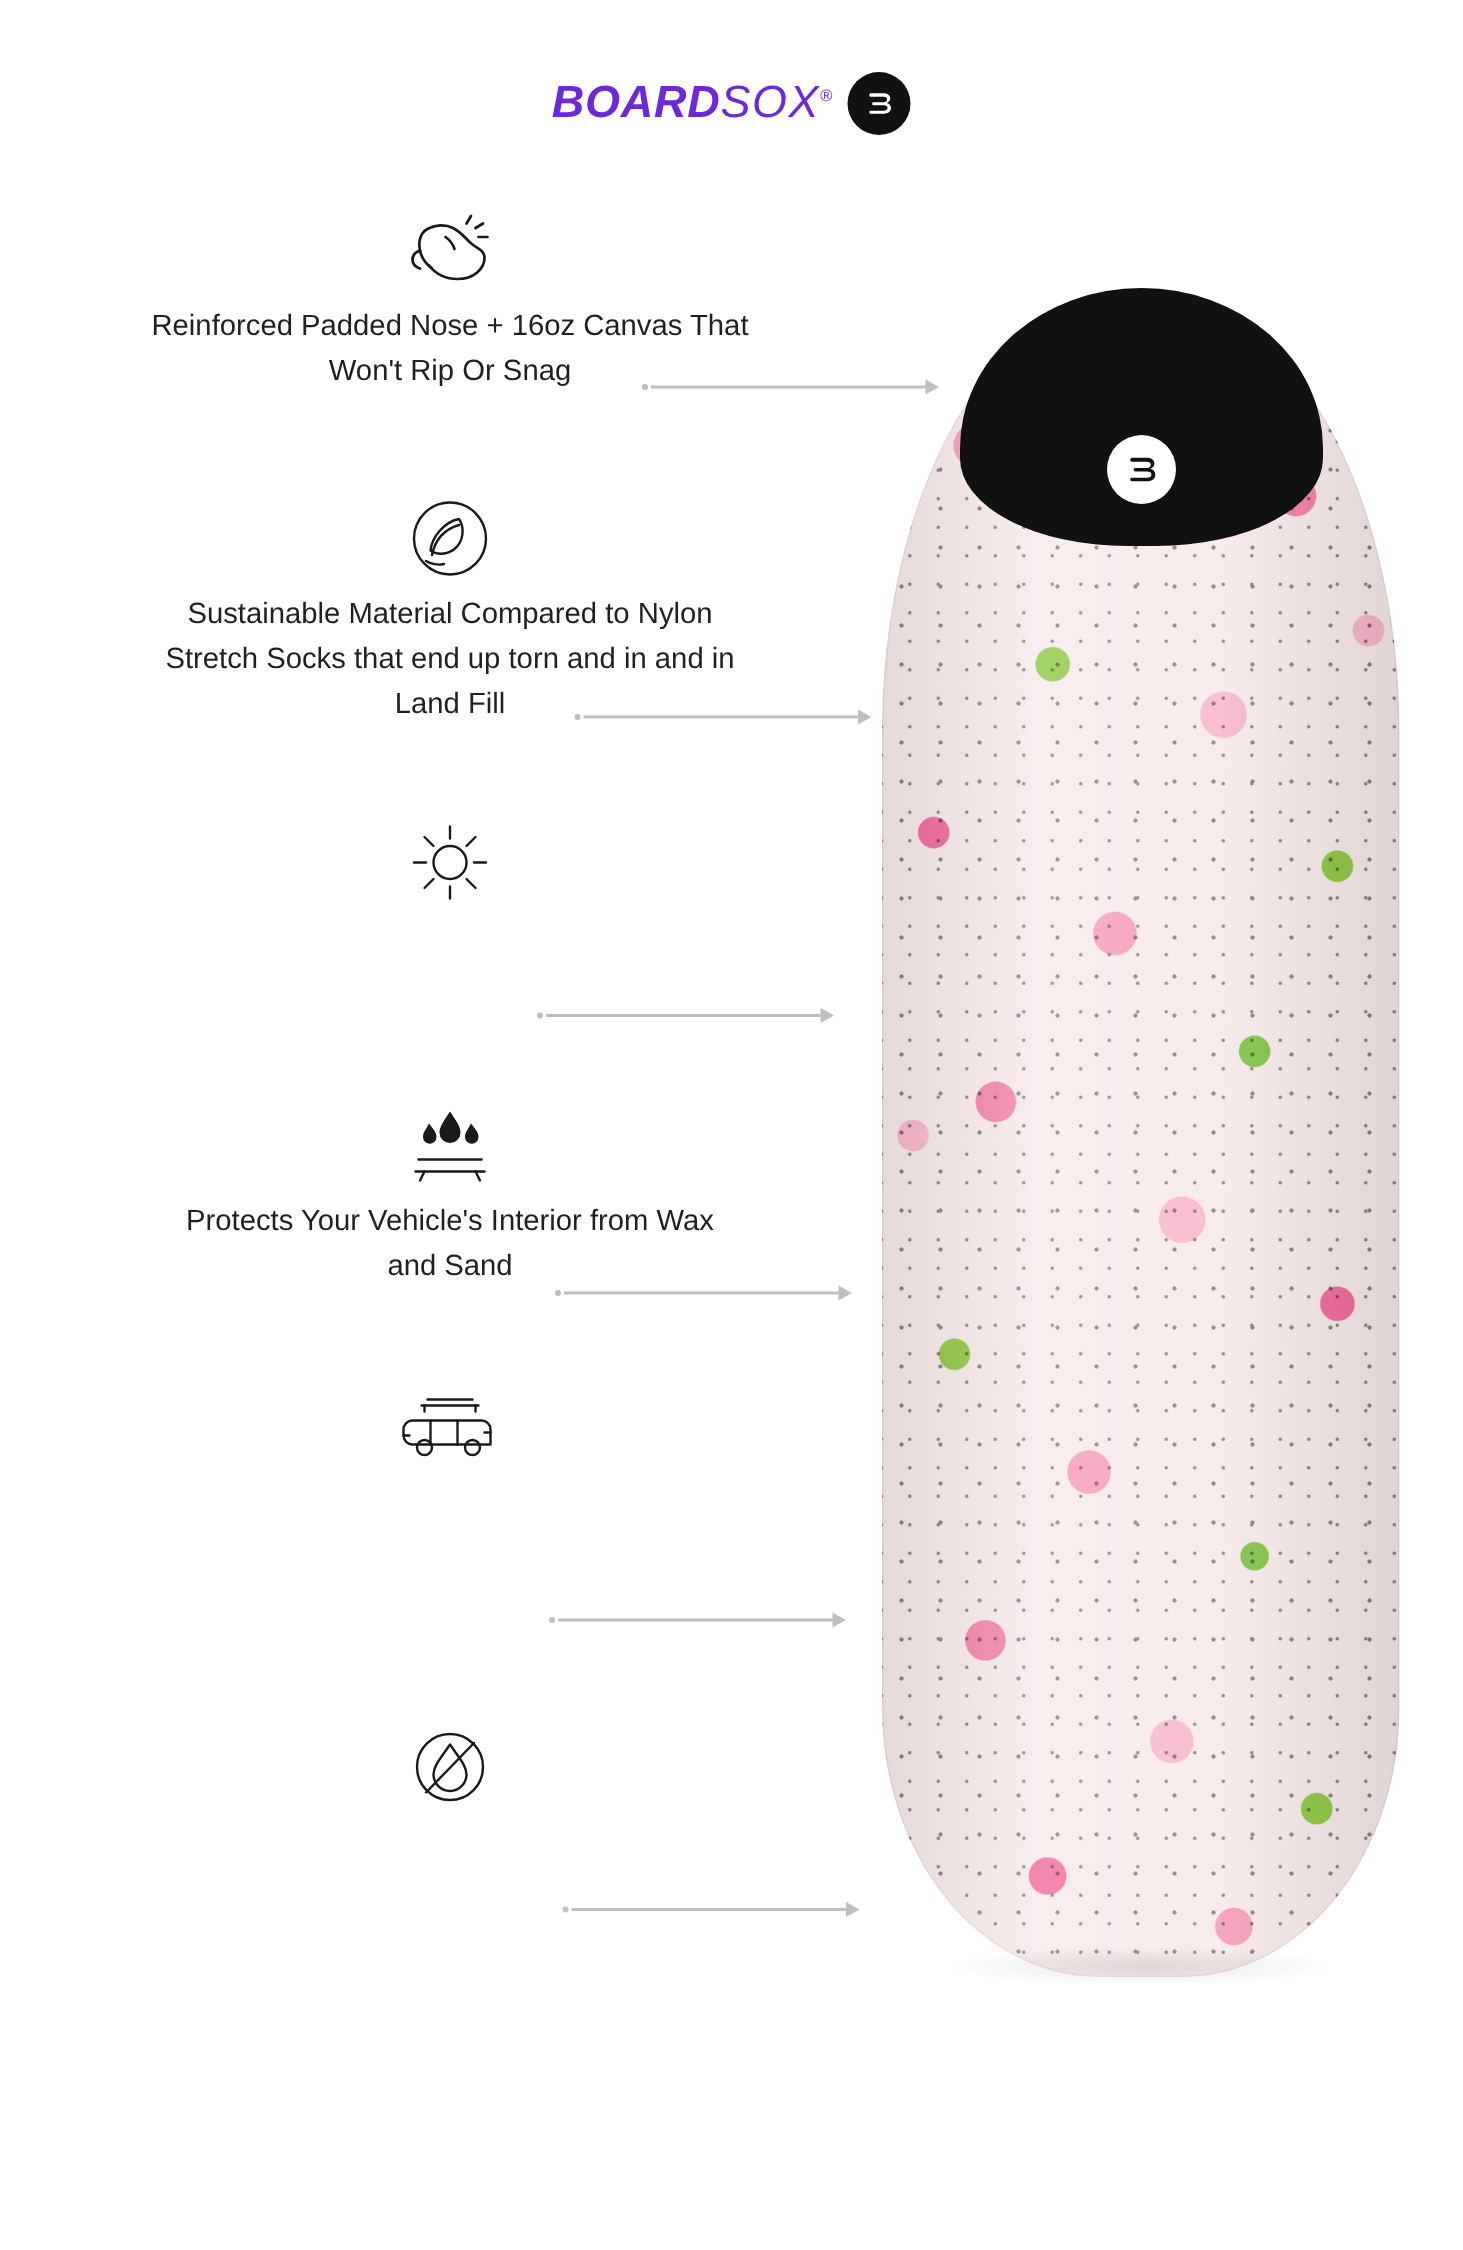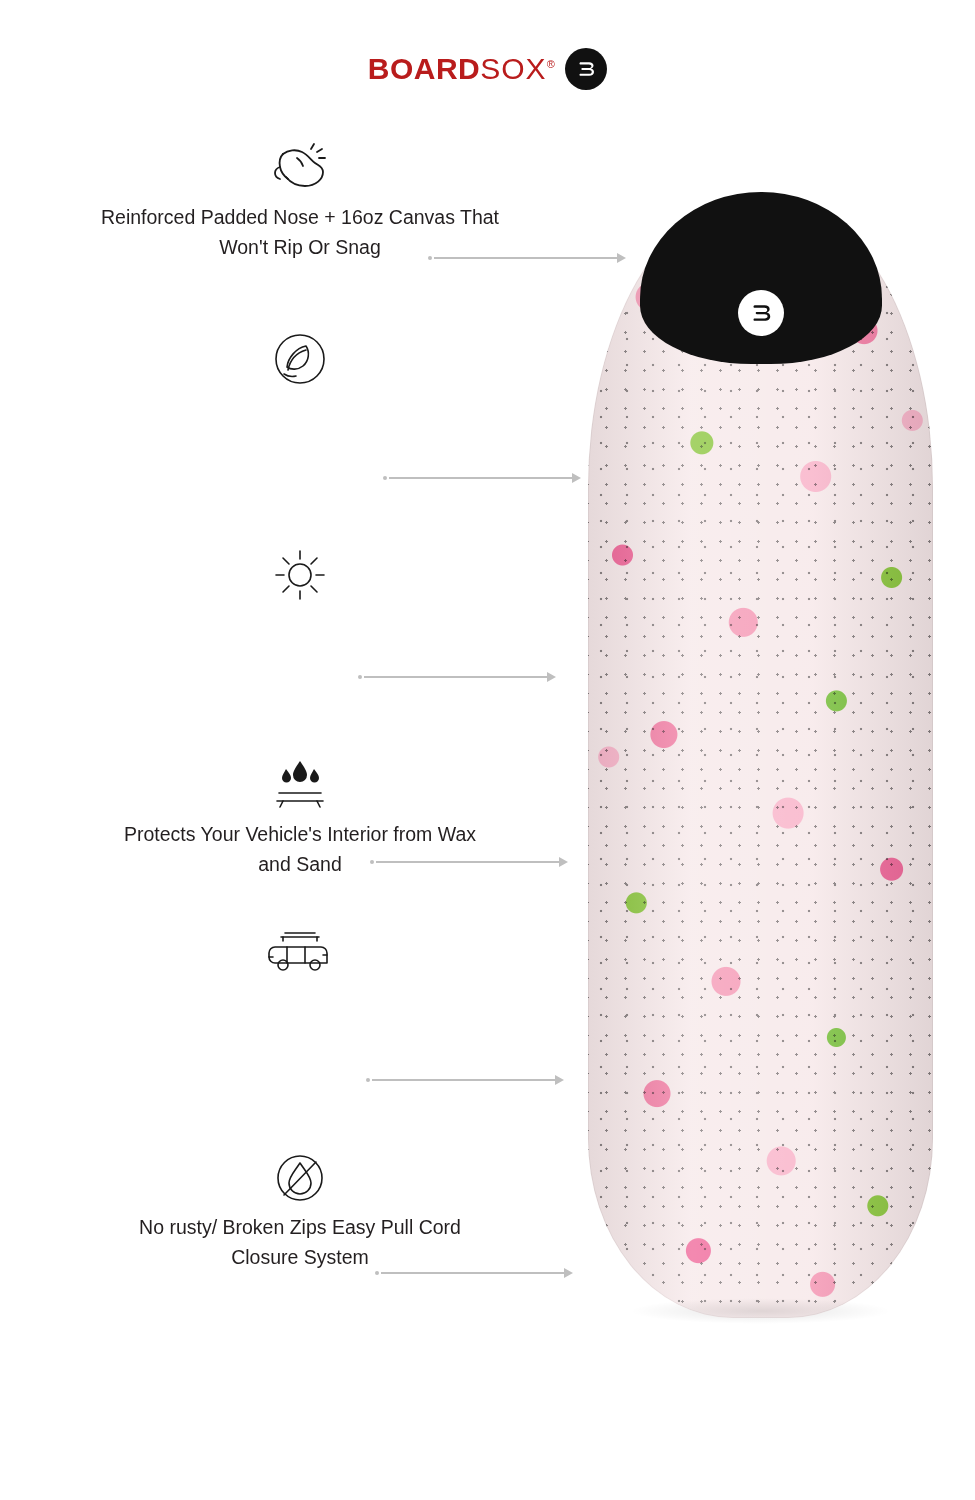--- a/index.html
+++ b/index.html
@@ -25,21 +25,22 @@
     display: flex;
     align-items: center;
     justify-content: center;
     gap: 10px;
   }
   .logo-text {
     font-family: "Liberation Sans", sans-serif;
     font-weight: bold;
     font-size: 30px;
     letter-spacing: 0.5px;
-    color: #b91c1c;
+    color: #6d28d9;
+    font-style: italic;
   }
   .logo-text .thin {
     font-weight: normal;
     letter-spacing: 1px;
   }
   .logo-reg {
     font-size: 11px;
     vertical-align: super;
     font-weight: normal;
   }
@@ -234,20 +235,23 @@
 
   <div class="feature" style="top:210px;">
     <div class="feature-icon">
       <svg width="60" height="58" viewBox="0 0 60 58" fill="none" stroke="#1a1a1a" stroke-width="1.6" stroke-linecap="round" stroke-linejoin="round">
         <circle cx="30" cy="29" r="24"></circle>
         <path d="M18 40c2-10 8-17 18-20"></path>
         <path d="M36 16c4 6 3 15-3 20-5 4-12 4-16 1 1-9 9-19 19-21z"></path>
         <path d="M14 44c3 2 8 3 12 2"></path>
       </svg>
     </div>
+    <div class="feature-text">Sustainable Material Compared to Nylon
+Stretch Socks that end up torn and in and in
+Land Fill</div>
   </div>
   <div class="arrow" style="left:383px; top:353px; width:198px;">
     <div class="dot"></div>
       <div class="line"></div>
       <div class="head"></div>
   </div>
 
   <div class="feature" style="top:425px;">
     <div class="feature-icon">
       <svg width="62" height="60" viewBox="0 0 62 60" fill="none" stroke="#1a1a1a" stroke-width="1.6" stroke-linecap="round">
@@ -255,21 +259,21 @@
         <path d="M31 6v8M31 46v8M7 30h8M47 30h8M14 13l6 6M42 41l6 6M48 13l-6 6M20 41l-6 6"></path>
       </svg>
     </div>
   </div>
   <div class="arrow" style="left:358px; top:552px; width:198px;">
     <div class="dot"></div>
       <div class="line"></div>
       <div class="head"></div>
   </div>
 
-  <div class="feature" style="top:635px;">
+  <div class="feature" style="top:615px;">
     <div class="feature-icon">
       <svg width="62" height="58" viewBox="0 0 62 58" fill="none" stroke="#1a1a1a" stroke-width="1.6" stroke-linecap="round" stroke-linejoin="round">
         <path d="M31 6c-4 6-7 10-7 14a7 7 0 0 0 14 0c0-4-3-8-7-14z" fill="#1a1a1a" stroke="none"></path>
         <path d="M17 14c-2 4-4 6-4 9a4.5 4.5 0 0 0 9 0c0-3-2-5-5-9z" fill="#1a1a1a" stroke="none"></path>
         <path d="M45 14c-2 4-4 6-4 9a4.5 4.5 0 0 0 9 0c0-3-2-5-5-9z" fill="#1a1a1a" stroke="none"></path>
         <path d="M10 38h42"></path>
         <path d="M8 46h46"></path>
         <path d="M14 46l-3 6M48 46l3 6"></path>
       </svg>
     </div>
@@ -302,22 +306,20 @@
   </div>
 
   <div class="feature" style="top:1030px;">
     <div class="feature-icon">
       <svg width="58" height="56" viewBox="0 0 58 56" fill="none" stroke="#1a1a1a" stroke-width="1.6" stroke-linecap="round" stroke-linejoin="round">
         <circle cx="29" cy="28" r="22"></circle>
         <path d="M29 13c-6 9-11 14-11 20a11 11 0 0 0 22 0c0-6-5-11-11-20z"></path>
         <path d="M13 45L45 12"></path>
       </svg>
     </div>
-    <div class="feature-text">No rusty/  Broken Zips Easy Pull Cord
-Closure System</div>
   </div>
   <div class="arrow" style="left:375px; top:1148px; width:198px;">
     <div class="dot"></div>
       <div class="line"></div>
       <div class="head"></div>
   </div>
 
 </div>
 
 <div class="board">

